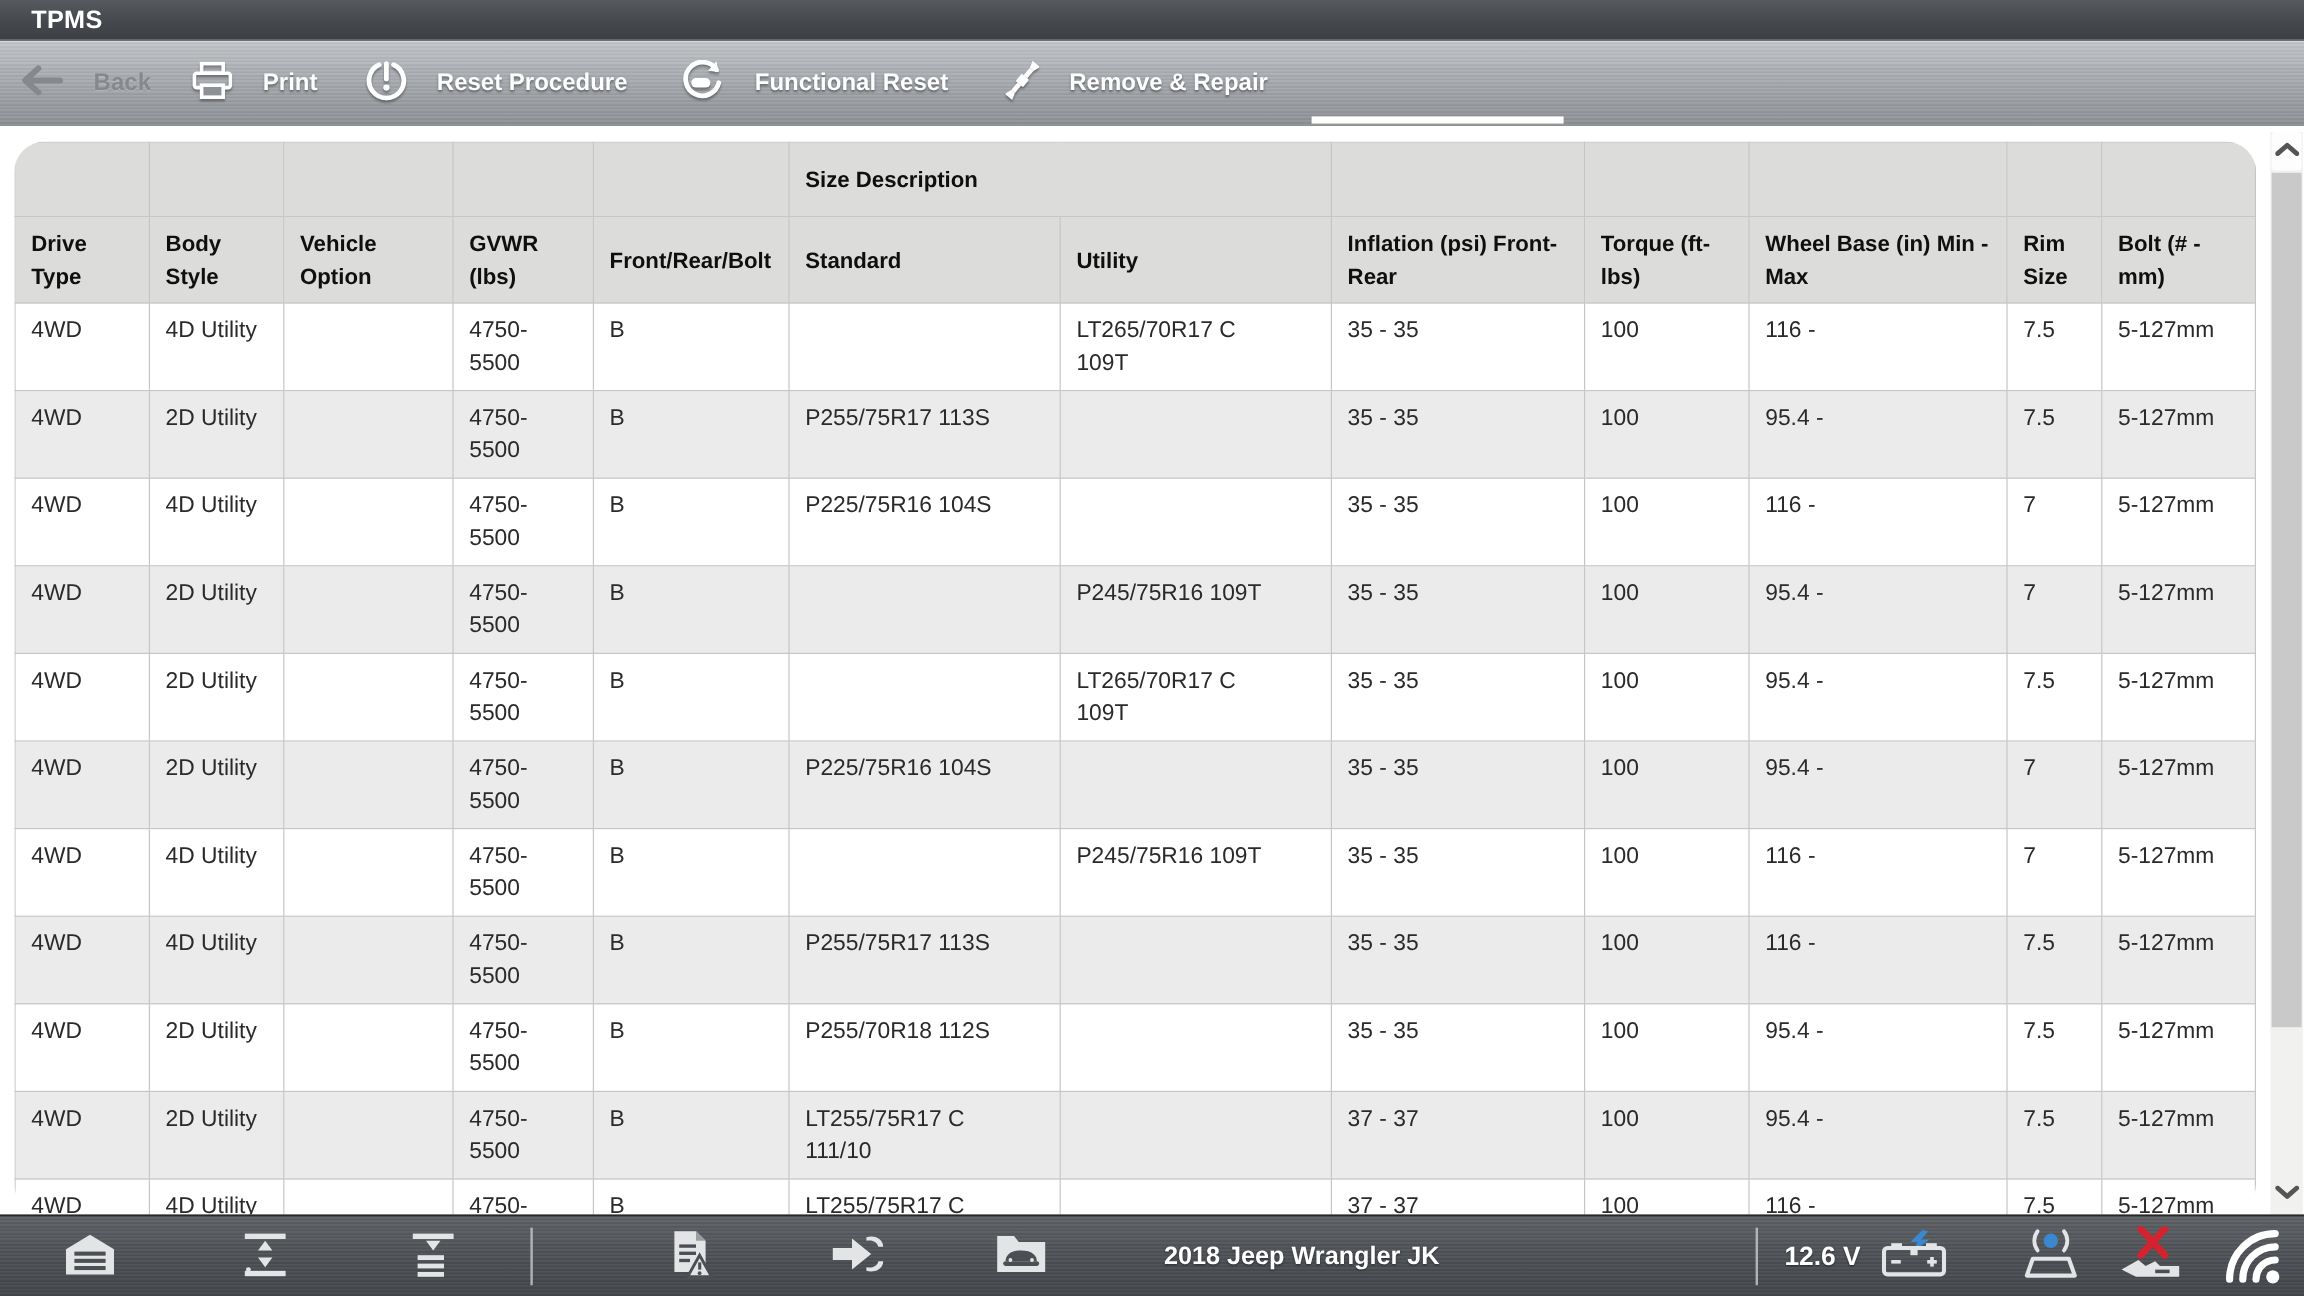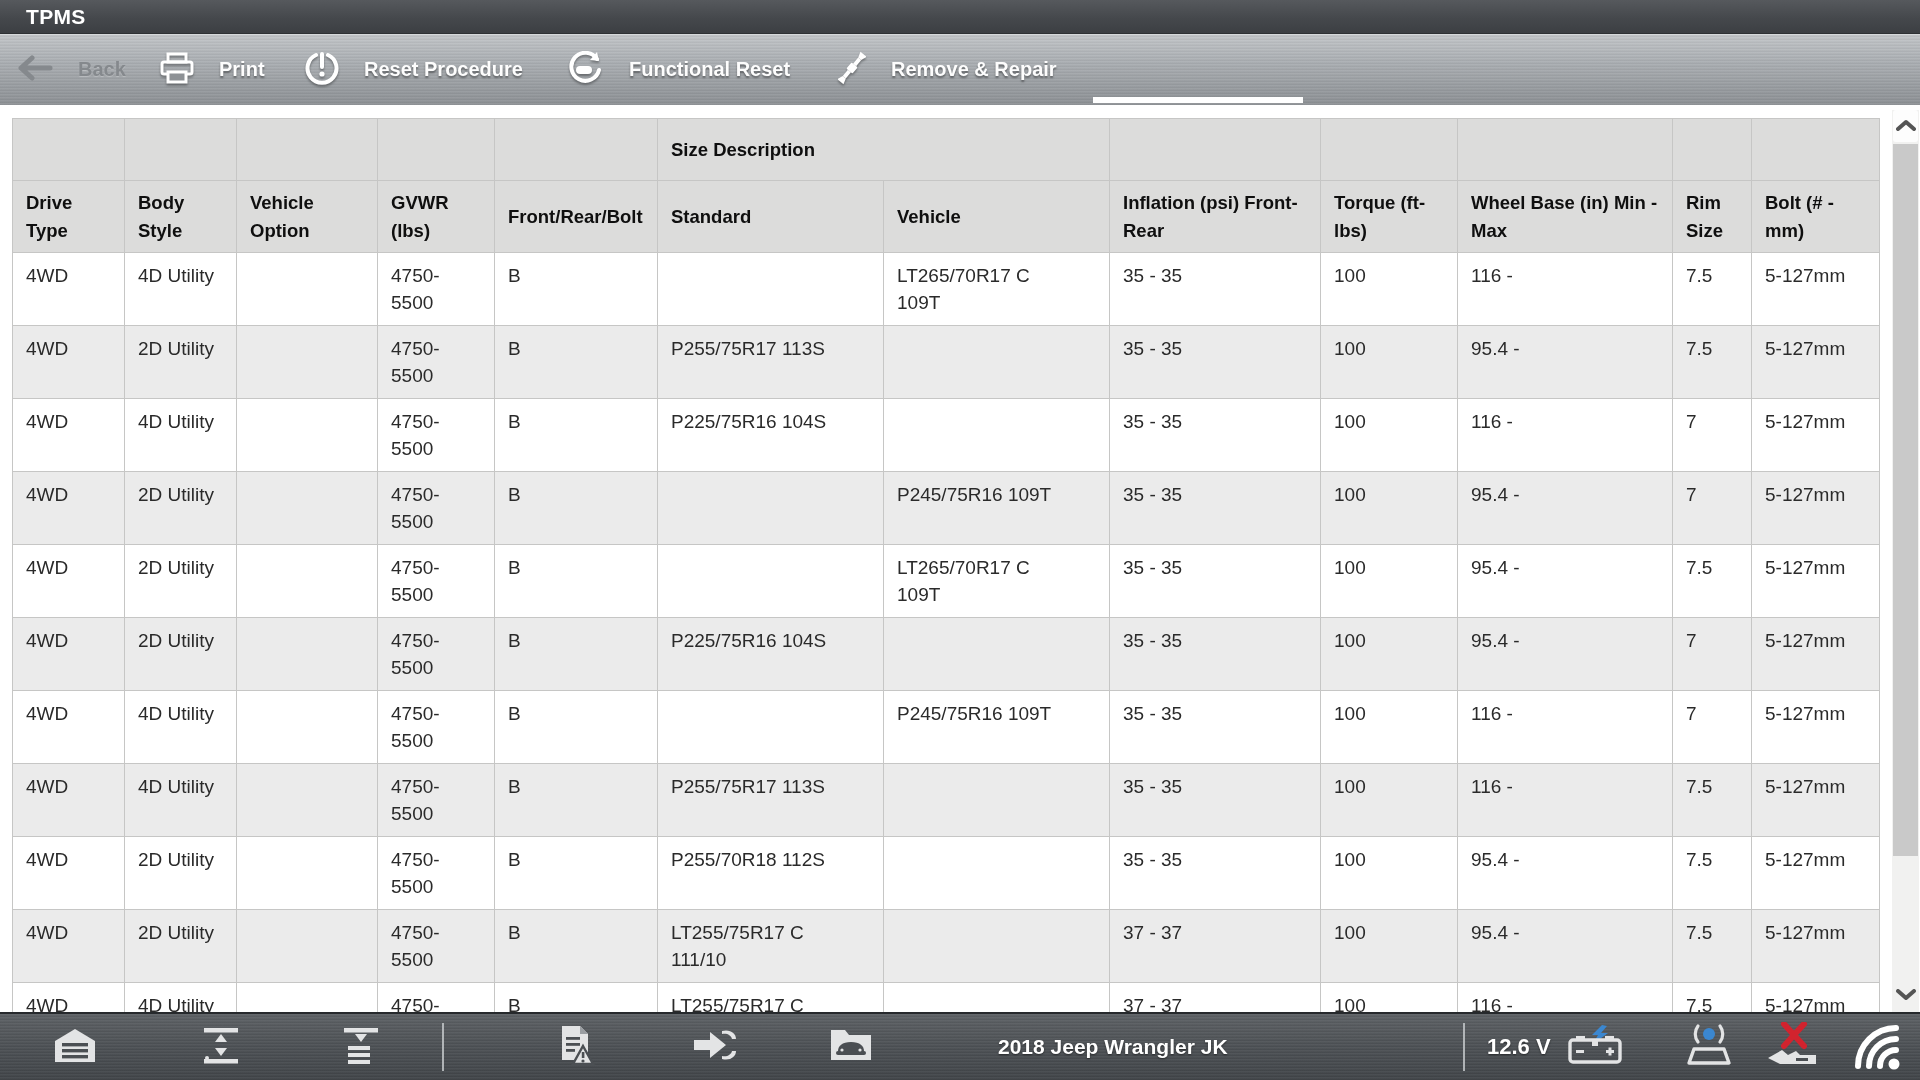--- a/index.html
+++ b/index.html
@@ -37,21 +37,21 @@
     text-shadow:0 2px 2px rgba(40,42,44,.55);white-space:nowrap;
   }
   .tb-btn svg{filter:drop-shadow(0 2px 1px rgba(40,42,44,.45));}
   .tb-btn.disabled .tb-label{color:#85898d;text-shadow:0 1px 1px rgba(255,255,255,.25);}
   .tb-btn.disabled svg{filter:none;}
   .active-underline{
     position:absolute;left:1093px;bottom:2px;width:210px;height:6px;background:#ffffff;
   }
   
   .content{position:absolute;top:105px;left:0;width:1920px;height:907px;background:#ffffff;}
-  .table-wrap{position:absolute;left:12px;top:13px;width:1868px;height:894px;overflow:hidden;}
+  .table-wrap{position:absolute;left:12px;top:13px;width:1868px;height:894px;overflow:hidden;border-radius:25px;}
   table.fitment{border-collapse:collapse;table-layout:fixed;width:1868px;}
   .fitment th,.fitment td{border:1px solid #c6c6c5;box-sizing:border-box;}
   .fitment th{
     background:#dcdcdb;color:#0f0f0f;font-size:18.5px;font-weight:bold;
     text-align:left;vertical-align:middle;padding:6px 13px;line-height:28px;
   }
   .fitment tr.group-row th{height:62px;}
   .fitment tr.cols-row th{height:72px;}
   .fitment td{
     height:70px;background:#ffffff;color:#2a2a2a;font-size:19px;line-height:27px;
@@ -82,21 +82,21 @@
     position:absolute;bottom:0;left:0;width:1920px;height:68px;
     background:
       repeating-linear-gradient(180deg,rgba(255,255,255,.04) 0 1px,rgba(0,0,0,.05) 2px 3px),
       linear-gradient(180deg,#5e6266 0%,#4c5054 55%,#42464a 100%);
     border-top:2px solid #26292c;box-sizing:border-box;
   }
   .sb-item{position:absolute;top:0;height:66px;display:flex;align-items:center;cursor:pointer;}
   .sb-divider{position:absolute;top:9px;height:48px;width:2px;background:#c2c5c8;opacity:.85;}
   .vehicle-label{
     position:absolute;left:970px;top:0;height:66px;display:flex;align-items:center;
-    color:#ffffff;font-weight:bold;font-size:21px;text-shadow:0 1px 2px rgba(0,0,0,.5);margin-left:28px;
+    color:#ffffff;font-weight:bold;font-size:21px;text-shadow:0 1px 2px rgba(0,0,0,.5);
   }
   .voltage-label{
     position:absolute;left:1487px;top:0;height:66px;display:flex;align-items:center;
     color:#ffffff;font-weight:bold;font-size:22px;text-shadow:0 1px 2px rgba(0,0,0,.5);
   }
 </style>
 </head>
 <body>
 
 <div class="title-bar">
@@ -183,21 +183,21 @@
           <th class="c10"></th>
           <th class="c11"></th>
         </tr>
         <tr class="cols-row">
           <th class="c0">Drive Type</th>
           <th class="c1">Body Style</th>
           <th class="c2">Vehicle Option</th>
           <th class="c3">GVWR (lbs)</th>
           <th class="c4">Front/Rear/Bolt</th>
           <th class="c5">Standard</th>
-          <th class="c6">Vehicle</th>
+          <th class="c6">Utility</th>
           <th class="c7">Inflation (psi) Front-Rear</th>
           <th class="c8">Torque (ft-lbs)</th>
           <th class="c9">Wheel Base (in) Min - Max</th>
           <th class="c10">Rim Size</th>
           <th class="c11">Bolt (# - mm)</th>
         </tr>
       </thead>
       <tbody>
           <tr>
             <td class="c0">4WD</td>

